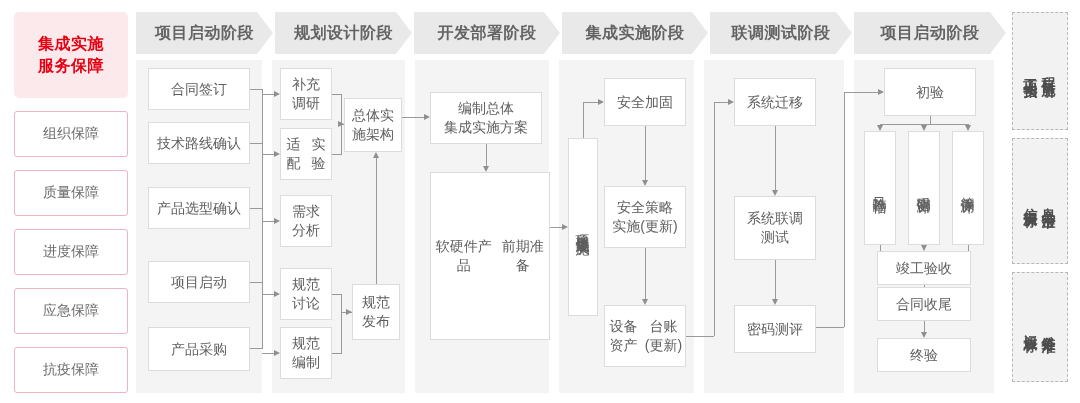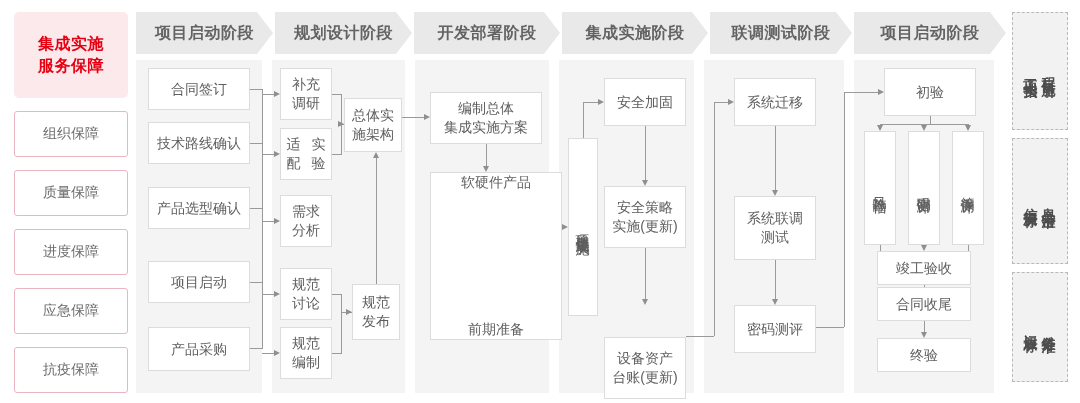--- a/index.html
+++ b/index.html
@@ -185,36 +185,36 @@
   </div>
   <div class="node" style="left:352px; top:284px; width:48px; height:56px; flex-direction:column;">
     <span>规范</span>
     <span>发布</span>
   </div>
 
   <div class="node" style="left:430px; top:92px; width:112px; height:52px; flex-direction:column;">
     <span>编制总体</span>
     <span>集成实施方案</span>
   </div>
-  <div class="node" style="left:430px; top:172px; width:132px; height:168px; flex-direction:column;justify-content:space-between;">
+  <div class="node" style="left:430px; top:172px; width:120px; height:168px; flex-direction:row;justify-content:space-between;">
     <span>软硬件产品</span>
     <span>前期准备</span>
   </div>
 
   <div class="node vert" style="left:568px; top:138px; width:30px; height:178px;">
     <span>项目整体集成实施</span>
   </div>
   <div class="node" style="left:604px; top:78px; width:82px; height:48px;">
     <span>安全加固</span>
   </div>
   <div class="node" style="left:604px; top:186px; width:82px; height:62px; flex-direction:column;">
     <span>安全策略</span>
     <span>实施(更新)</span>
   </div>
-  <div class="node" style="left:604px; top:305px; width:82px; height:62px; flex-direction:column;margin-top:32px;">
+  <div class="node" style="left:604px; top:305px; width:82px; height:62px; flex-direction:row;">
     <span>设备资产</span>
     <span>台账(更新)</span>
   </div>
 
   <div class="node" style="left:734px; top:78px; width:82px; height:48px;">
     <span>系统迁移</span>
   </div>
   <div class="node" style="left:734px; top:196px; width:82px; height:64px; flex-direction:column;">
     <span>系统联调</span>
     <span>测试</span>

